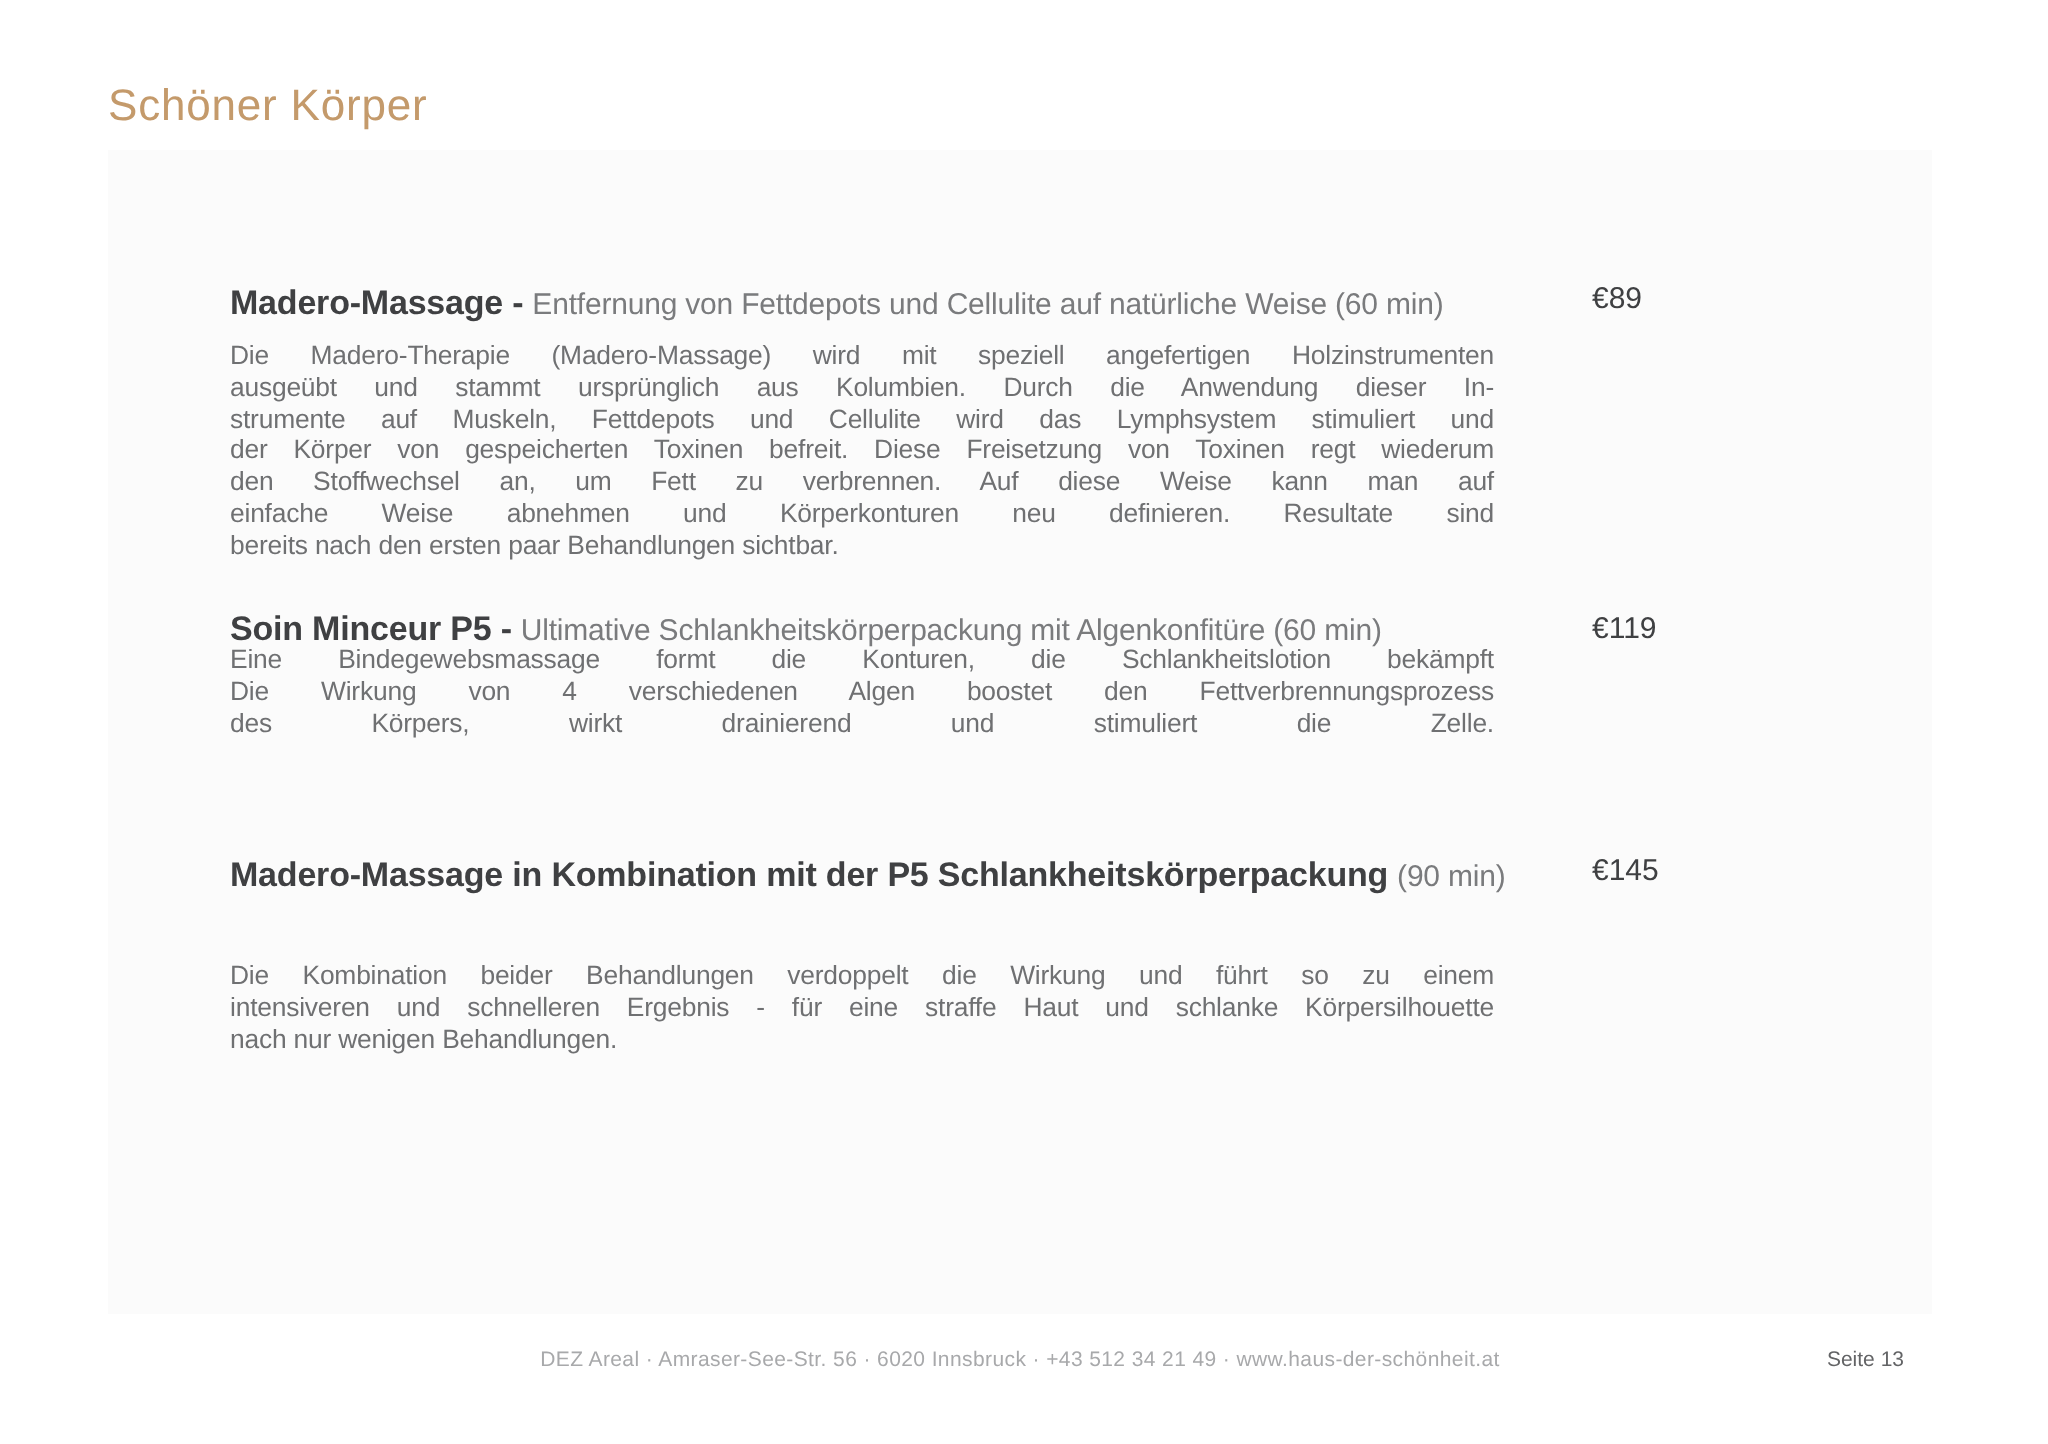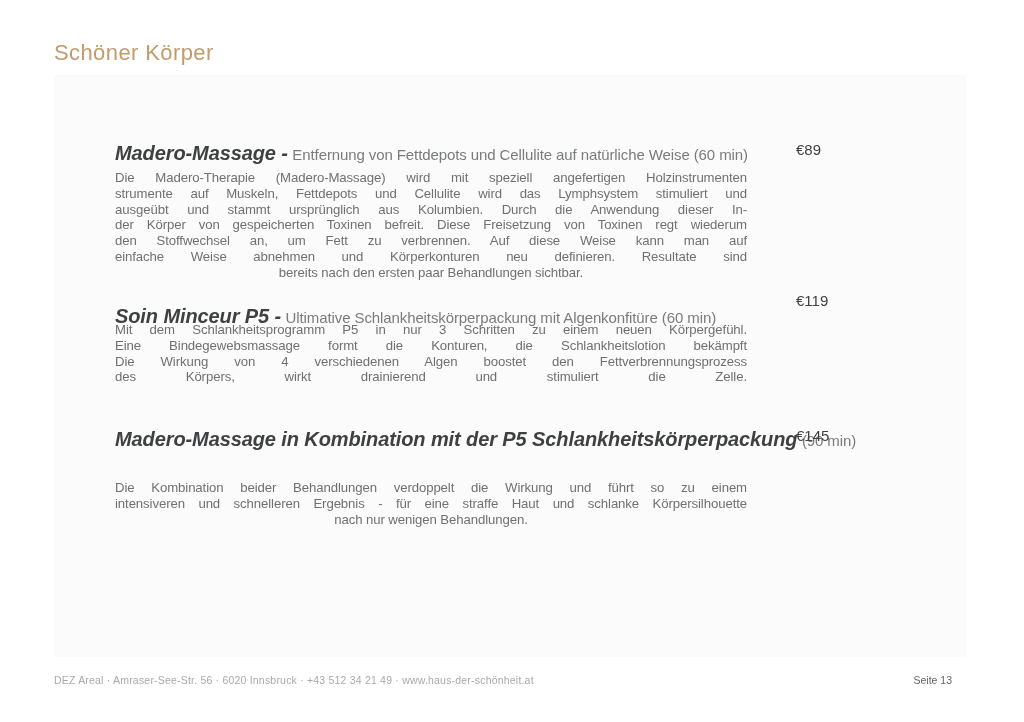--- a/index.html
+++ b/index.html
@@ -40,25 +40,24 @@
     color:var(--accent-gold);
     white-space:nowrap;
   }
   .item-title{
     position:absolute;
     left:115px;
     width:675px;
     white-space:nowrap;
   }
   .item-name{
-    font-size:20px;
+    font-size:17px;
     font-weight:600;
     color:var(--heading-text);
     letter-spacing:-0.1px;
-    font-style:italic;
   }
   .item-sub{
     font-size:15px;
     color:var(--muted-text);
     letter-spacing:-0.1px;
   }
   .price{
     position:absolute;
     left:796px;
     font-size:15px;
@@ -67,31 +66,31 @@
   .para{
     position:absolute;
     left:115px;
     width:632px;
     font-size:13.2px;
     color:var(--body-text);
     letter-spacing:-0.1px;
   }
   .pline{
     line-height:15.8px;
-    text-align:center;
+    text-align:left;
     white-space:normal;
   }
   .pline.just{
     text-align:justify;
     text-align-last:justify;
   }
   .footer-contact{
     position:absolute;
     left:54px;top:674px;width:912px;
-    text-align:left;
+    text-align:center;
     font-size:10.5px;
     color:var(--footer-text);
     letter-spacing:0.2px;
   }
   .page-num{
     position:absolute;
     top:674px;right:72px;
     font-size:10.5px;
     color:var(--pagenum-text);
   }
@@ -106,35 +105,34 @@
   <div class="doc-title">Schöner Körper</div>
 
 
   <div class="item-title" style="top:142px">
     <span class="item-name">Madero-Massage -</span>
     <span class="item-sub">Entfernung von Fettdepots und Cellulite auf natürliche Weise (60 min)</span>
   </div>
   <div class="price" style="top:141px">€89</div>
   <div class="para" style="top:170px">
     <div class="pline just">Die Madero-Therapie (Madero-Massage) wird mit speziell angefertigen Holzinstrumenten</div>
+    <div class="pline just">ausgeübt und stammt ursprünglich aus Kolumbien. Durch die Anwendung dieser In-</div>
     <div class="pline just">strumente auf Muskeln, Fettdepots und Cellulite wird das Lymphsystem stimuliert und</div>
-    <div class="pline just">ausgeübt und stammt ursprünglich aus Kolumbien. Durch die Anwendung dieser In-</div>
     <div class="pline just">der Körper von gespeicherten Toxinen befreit. Diese Freisetzung von Toxinen regt wiederum</div>
     <div class="pline just">den Stoffwechsel an, um Fett zu verbrennen. Auf diese Weise kann man auf</div>
     <div class="pline just">einfache Weise abnehmen und Körperkonturen neu definieren. Resultate sind</div>
     <div class="pline">bereits nach den ersten paar Behandlungen sichtbar.</div>
   </div>
 
   <div class="item-title" style="top:305px">
     <span class="item-name">Soin Minceur P5 -</span>
     <span class="item-sub">Ultimative Schlankheitskörperpackung mit Algenkonfitüre (60 min)</span>
   </div>
-  <div class="price" style="top:292px">€119</div>
+  <div class="price" style="top:306px">€119</div>
   <div class="para" style="top:322px">
-    <div class="pline just">Mit dem Schlankheitsprogramm P5 in nur 3 Schritten zu einem neuen Körpergefühl.</div>
     <div class="pline just">Eine Bindegewebsmassage formt die Konturen, die Schlankheitslotion bekämpft</div>
     <div class="pline just">Die Wirkung von 4 verschiedenen Algen boostet den Fettverbrennungsprozess</div>
     <div class="pline just">des Körpers, wirkt drainierend und stimuliert die Zelle.</div>
   </div>
 
   <div class="item-title" style="top:428px">
     <span class="item-name">Madero-Massage in Kombination mit der P5 Schlankheitskörperpackung</span>
     <span class="item-sub">(90 min)</span>
   </div>
   <div class="price" style="top:427px">€145</div>

